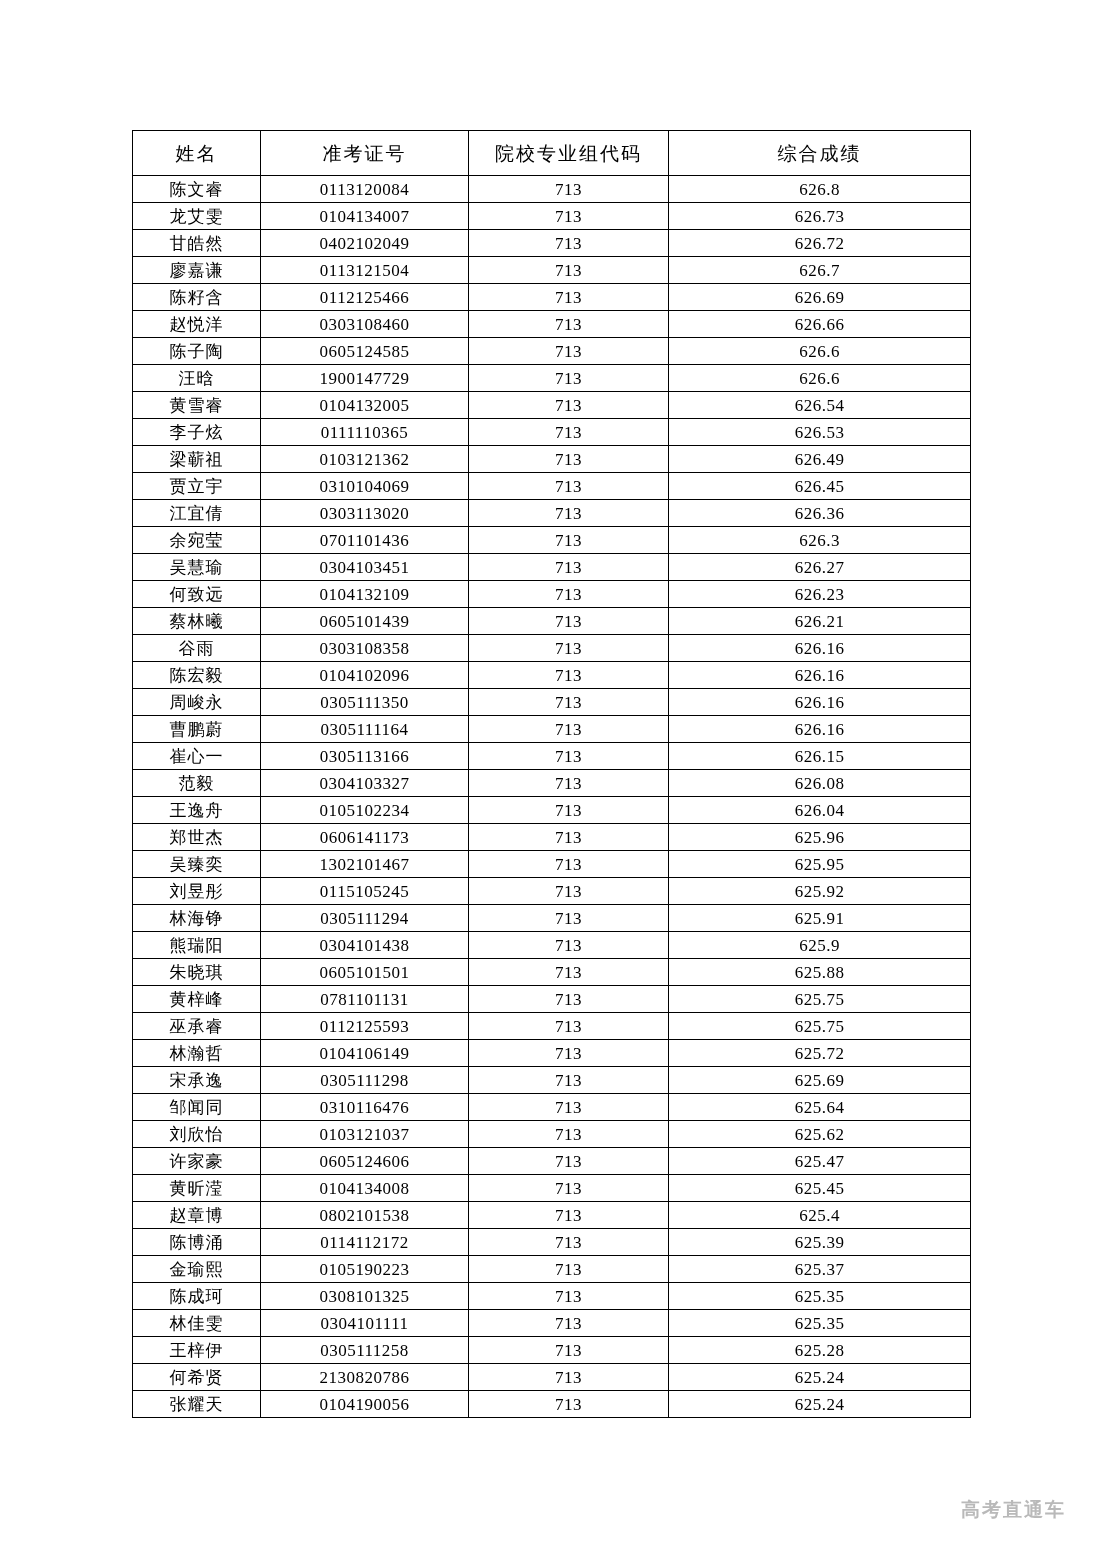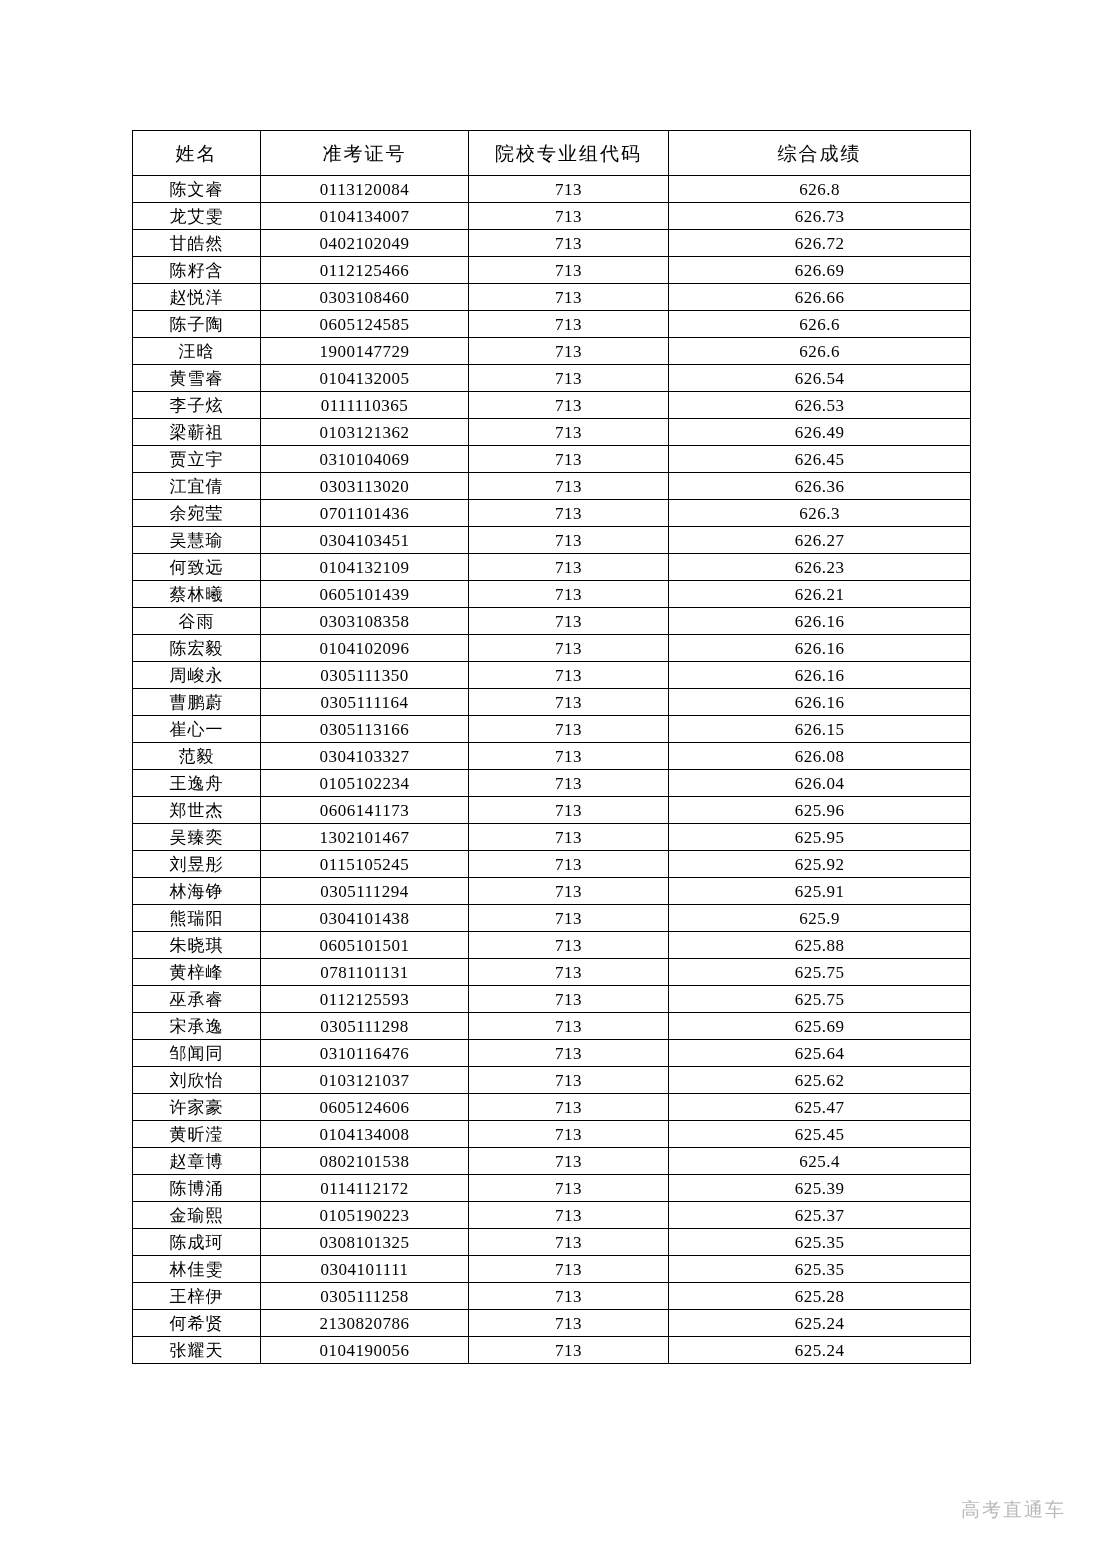--- a/index.html
+++ b/index.html
@@ -67,20 +67,21 @@
 
   #watermark {
     position: absolute;
     right: 36px;
     bottom: 36px;
     font-size: 19px;
     color: #b9b9b9;
     letter-spacing: 2px;
     font-family: "Liberation Sans", "DejaVu Sans", sans-serif;
     user-select: none;
+    font-weight: bold;
   }
 </style>
 </head>
 <body>
 
 <table id="score-table">
   <colgroup>
     <col class="col-name">
     <col class="col-exam">
     <col class="col-code">
@@ -107,20 +108,26 @@
         <td class="cell-code">713</td>
         <td class="cell-score">626.73</td>
       </tr>
       <tr>
         <td class="cell-name">甘皓然</td>
         <td class="cell-exam">0402102049</td>
         <td class="cell-code">713</td>
         <td class="cell-score">626.72</td>
       </tr>
       <tr>
+        <td class="cell-name">廖嘉谦</td>
+        <td class="cell-exam">0113121504</td>
+        <td class="cell-code">713</td>
+        <td class="cell-score">626.7</td>
+      </tr>
+      <tr>
         <td class="cell-name">陈籽含</td>
         <td class="cell-exam">0112125466</td>
         <td class="cell-code">713</td>
         <td class="cell-score">626.69</td>
       </tr>
       <tr>
         <td class="cell-name">赵悦洋</td>
         <td class="cell-exam">0303108460</td>
         <td class="cell-code">713</td>
         <td class="cell-score">626.66</td>
@@ -275,20 +282,26 @@
         <td class="cell-code">713</td>
         <td class="cell-score">625.75</td>
       </tr>
       <tr>
         <td class="cell-name">巫承睿</td>
         <td class="cell-exam">0112125593</td>
         <td class="cell-code">713</td>
         <td class="cell-score">625.75</td>
       </tr>
       <tr>
+        <td class="cell-name">林瀚哲</td>
+        <td class="cell-exam">0104106149</td>
+        <td class="cell-code">713</td>
+        <td class="cell-score">625.72</td>
+      </tr>
+      <tr>
         <td class="cell-name">宋承逸</td>
         <td class="cell-exam">0305111298</td>
         <td class="cell-code">713</td>
         <td class="cell-score">625.69</td>
       </tr>
       <tr>
         <td class="cell-name">邹闻同</td>
         <td class="cell-exam">0310116476</td>
         <td class="cell-code">713</td>
         <td class="cell-score">625.64</td>

